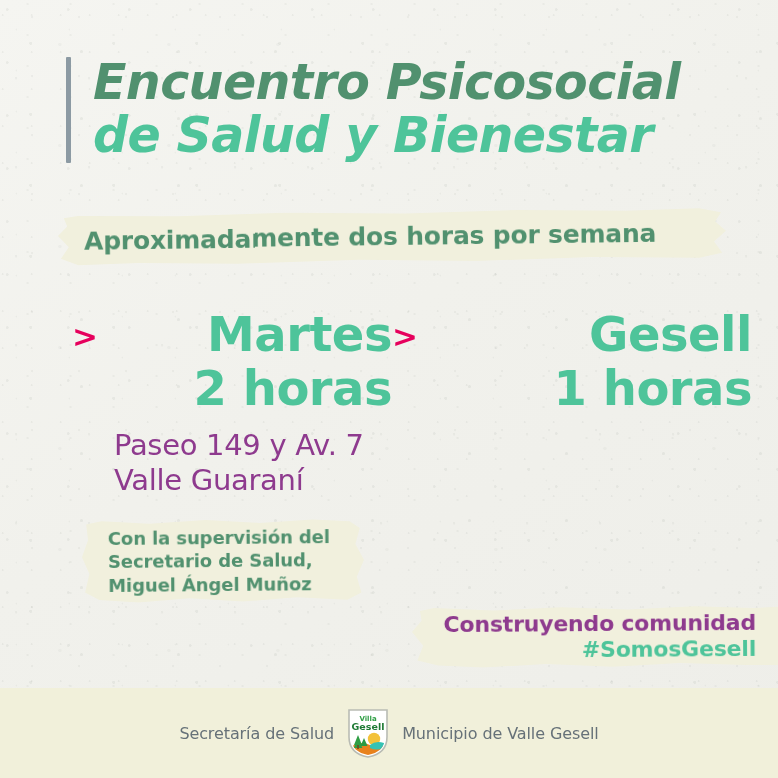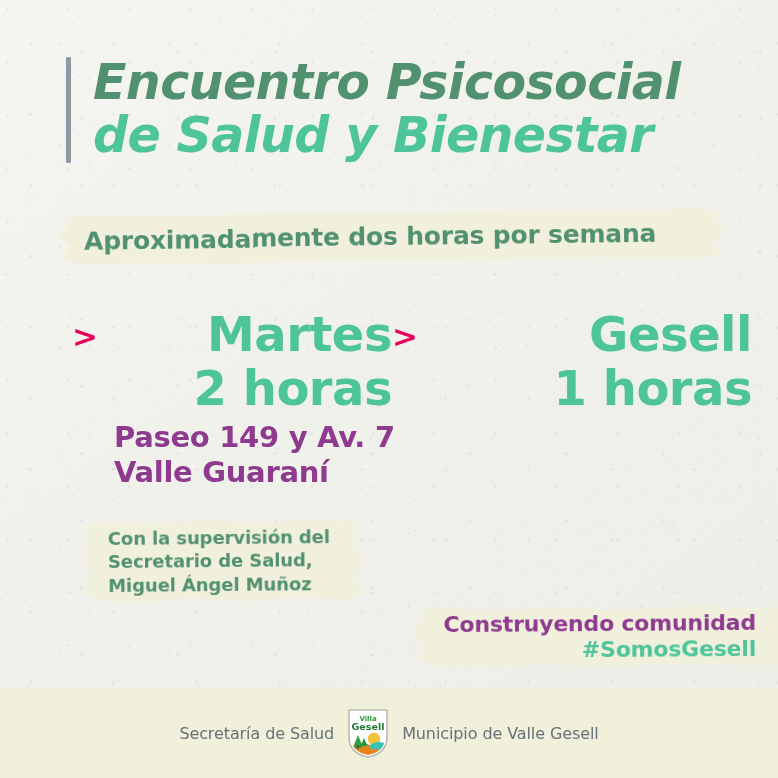--- a/index.html
+++ b/index.html
@@ -141,23 +141,23 @@
     font-family: "DejaVu Sans", sans-serif;
     font-weight: bold;
     font-size: 48px;
     line-height: 1.12;
     color: #4ec49a;
     letter-spacing: -0.5px;
     white-space: nowrap;
     text-align: right;
   }
   .place {
-    margin-top: 4px;
-    font-family: "DejaVu Sans", sans-serif;
-    font-weight: bold;
+    margin-top: 12px;
+    font-family: "DejaVu Sans", sans-serif;
+    font-weight: normal;
     font-size: 29px;
     line-height: 1.21;
     color: #8e3a8e;
     letter-spacing: -0.3px;
   }
   .place div { white-space: nowrap; }
 
   
   .tape-note {
     left: 82px;

